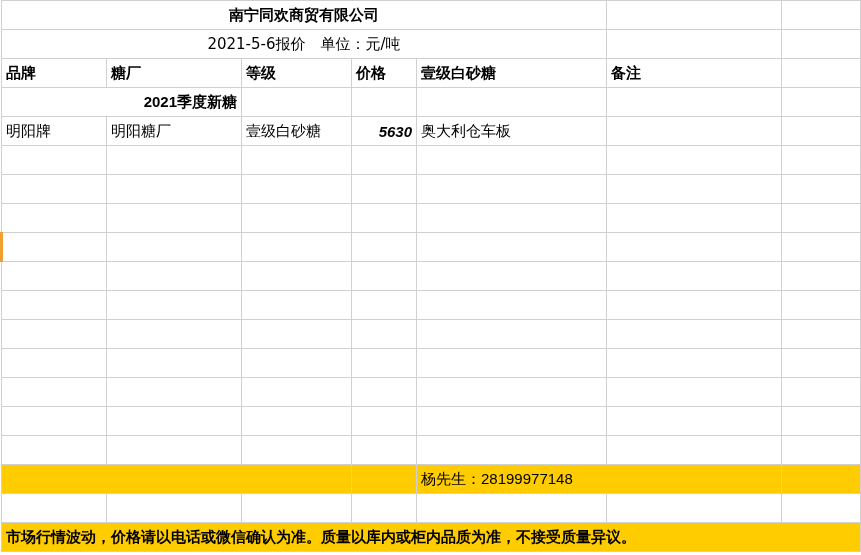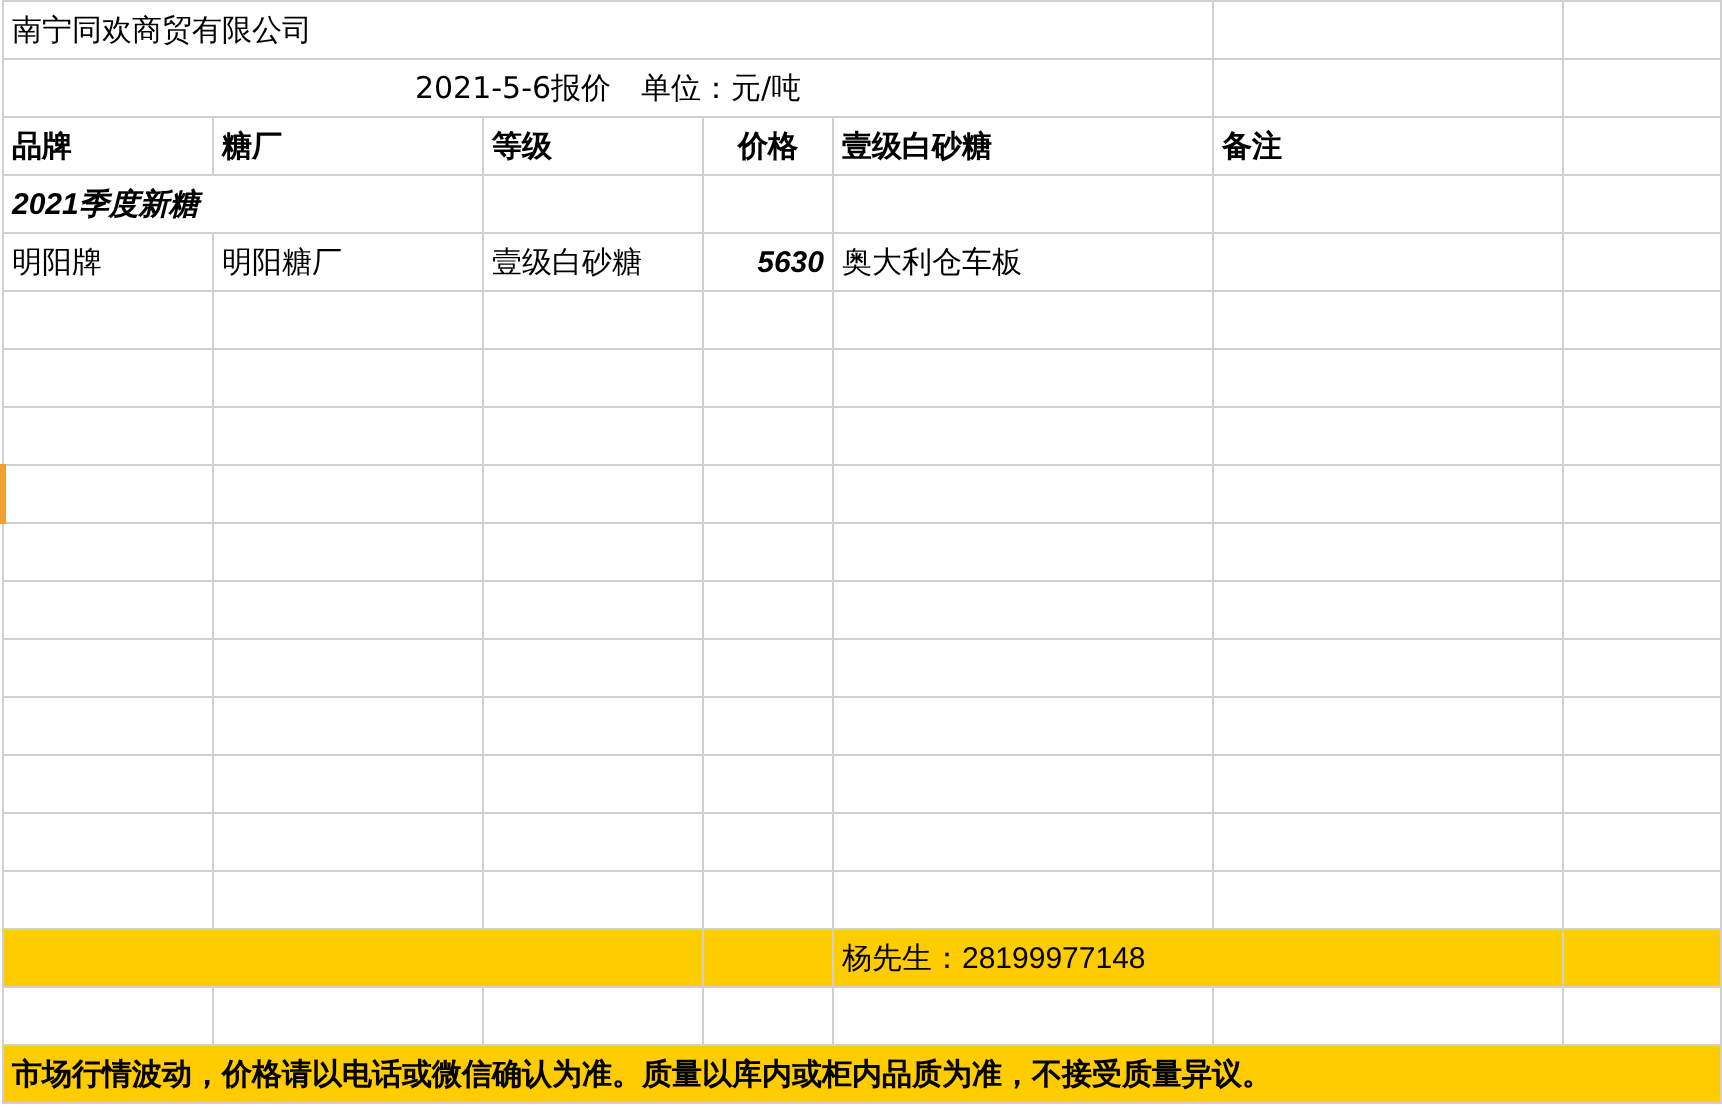--- a/index.html
+++ b/index.html
@@ -40,22 +40,22 @@
   col.c3 { width: 65px; }
   col.c4 { width: 190px; }
   col.c5 { width: 175px; }
   col.c6 { width: 79px; }
 
   .row-title td {
     height: 44px;
   }
   .title-cell {
     font-size: 30px;
-    font-weight: normal;
-    text-align: left;
+    font-weight: bold;
+    text-align: center;
     color: #000;
     font-family: "DejaVu Sans", sans-serif;
   }
   .row-sub td {
     height: 34px;
   }
   .sub-cell {
     font-size: 22px;
     text-align: center;
     color: #000;
@@ -68,28 +68,27 @@
     font-size: 15px;
     font-weight: bold;
     color: #000;
     text-align: left;
     margin-left: 12px;
   }
   .hdr-price {
     font-size: 15px;
     font-weight: bold;
     color: #ff0000;
-    text-align: center;
+    text-align: left;
   }
   .season-cell {
     font-size: 15px;
     font-weight: bold;
     color: #ff0000;
-    text-align: left;
-    font-style: italic;
+    text-align: right;
   }
   .brand-cell, .factory-cell, .grade-cell, .delivery-cell {
     font-size: 15px;
     color: #000;
     text-align: left;
     margin-left: 25px;
   }
   .price-cell {
     font-size: 15px;
     font-weight: bold;

